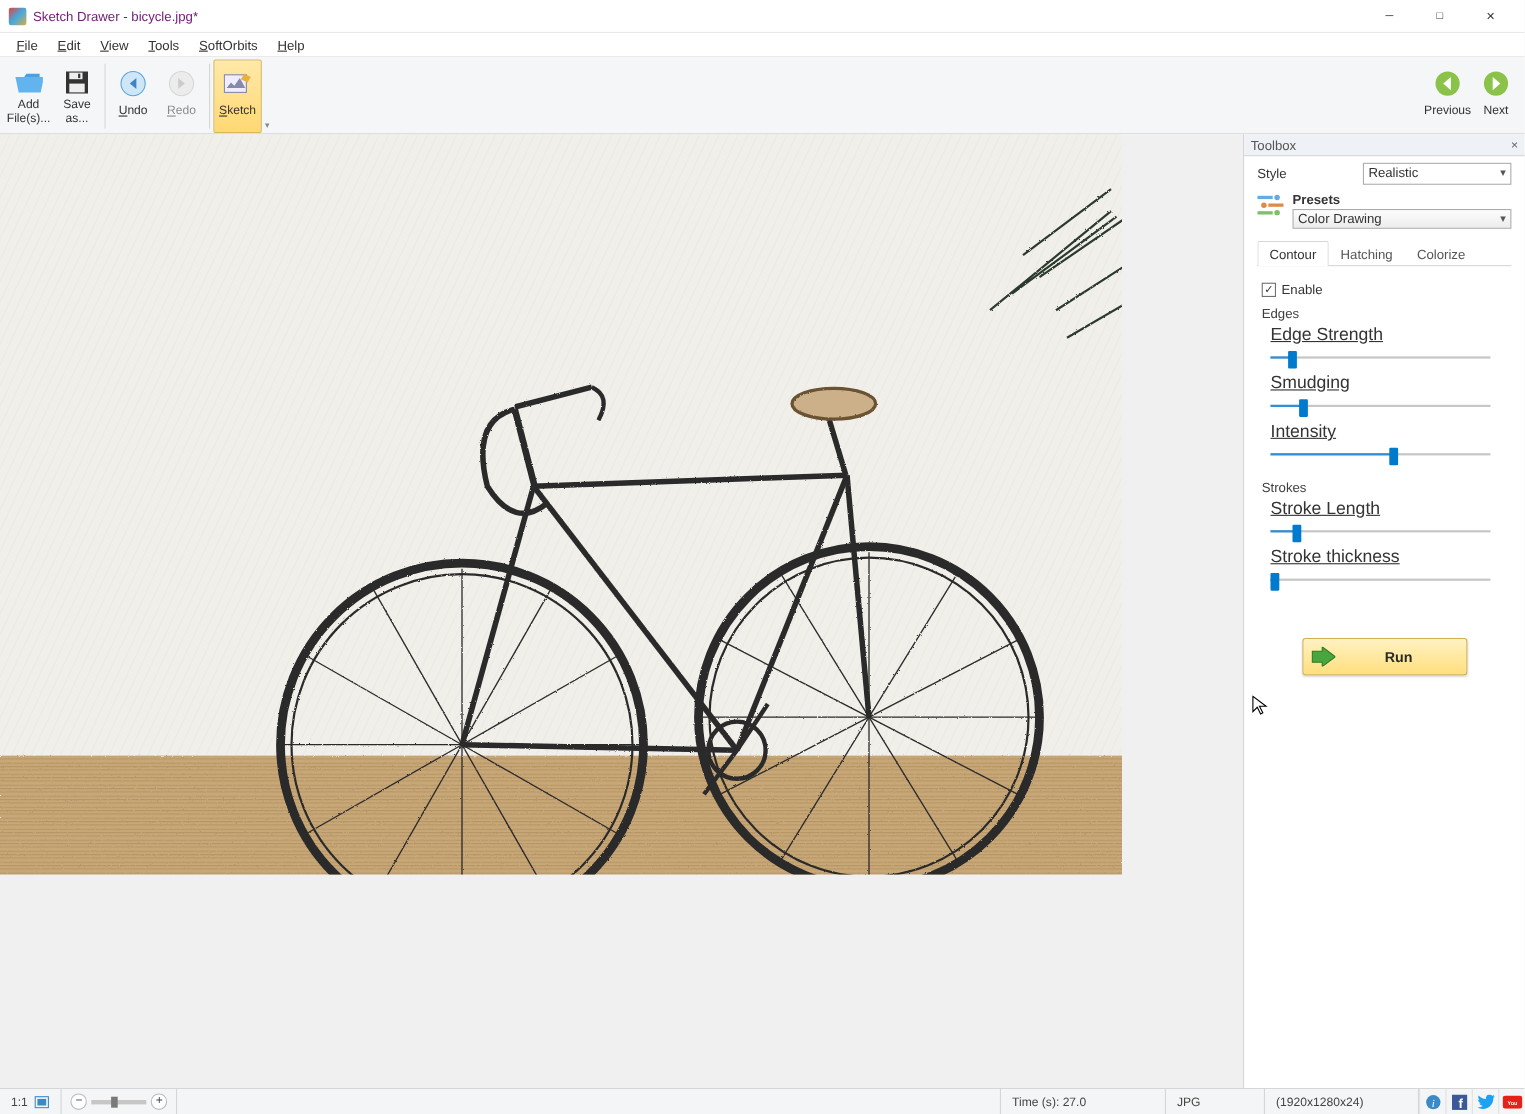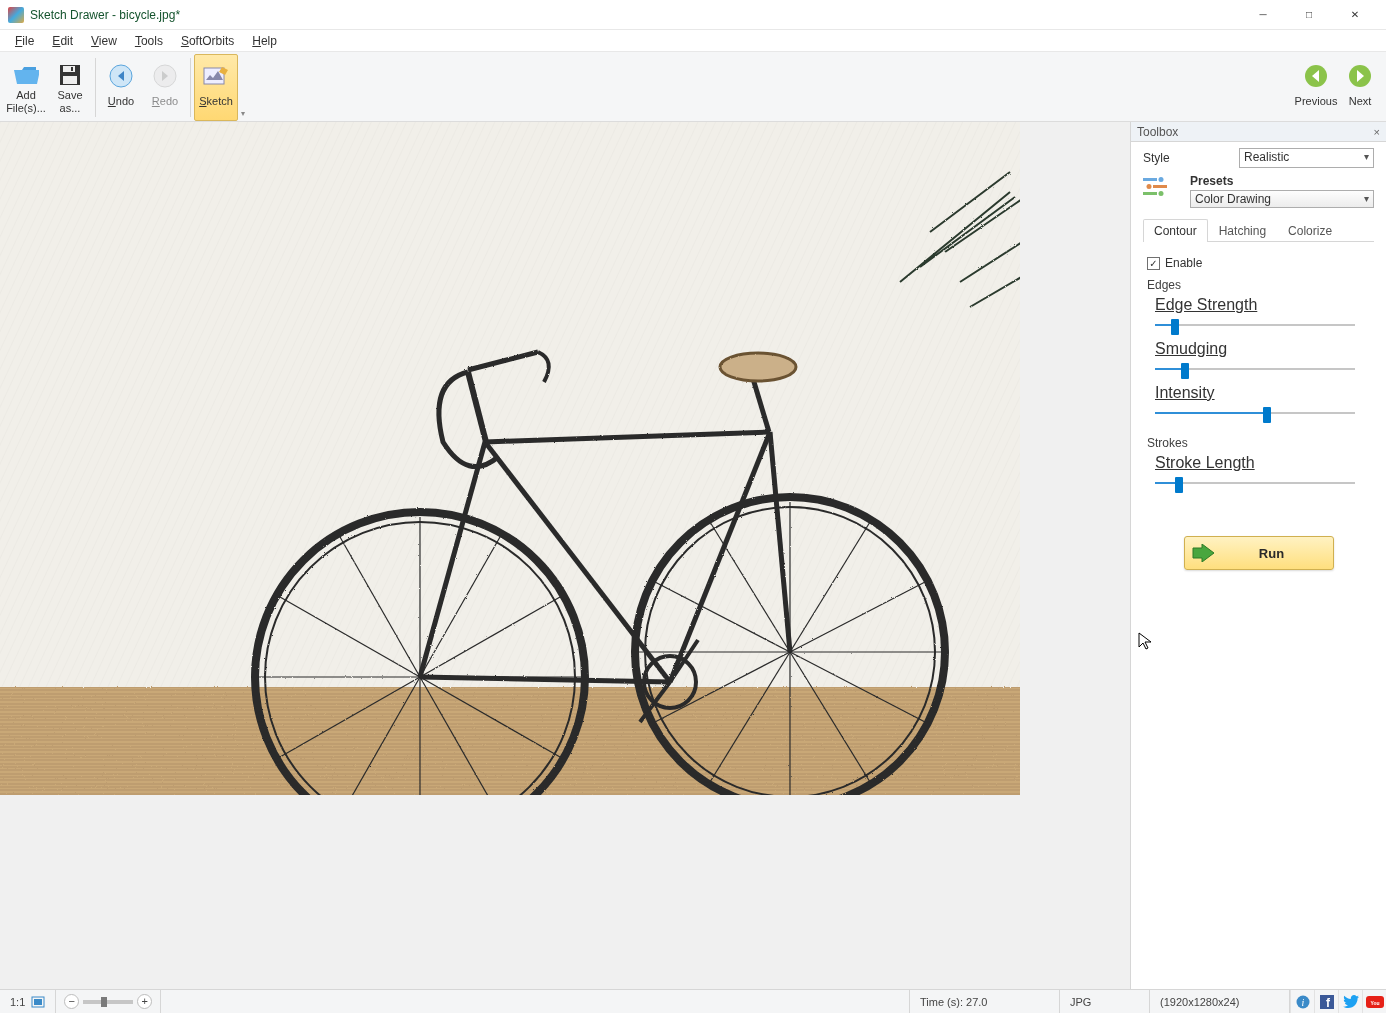--- a/index.html
+++ b/index.html
@@ -1,21 +1,21 @@
 <!DOCTYPE html>
 <html><head>
 <meta charset="utf-8">
 <style>
 * { box-sizing: border-box; margin: 0; padding: 0; }
 body { font-family: "Segoe UI", Tahoma, sans-serif; font-size: 12px; width: 1386px; height: 1013px; background: #fff; color: #333; overflow: hidden; }
 
 
 .titlebar { height: 30px; background: #fff; display: flex; align-items: center; padding: 0 8px; border-bottom: 1px solid #e8e8e8; }
 .titlebar .app-icon { width: 16px; height: 16px; margin-right: 6px; background: linear-gradient(135deg,#d44,#4ad,#da4); border-radius: 2px; }
-.titlebar .title { flex: 1; font-size: 12px; color: #14532d; }
+.titlebar .title { flex: 1; font-size: 12px; color: #701a75; }
 .titlebar .winctl { display: flex; }
 .titlebar .winctl div { width: 46px; height: 30px; display: flex; align-items: center; justify-content: center; font-family: "Segoe UI Symbol", sans-serif; font-size: 10px; }
 
 
 .menubar { height: 22px; background: #fff; display: flex; align-items: center; padding: 0 6px; border-bottom: 1px solid #e8e8e8; }
 .menubar .menuitem { padding: 2px 9px; font-size: 12px; }
 .menubar .menuitem u { text-decoration: underline; }
 
 
 .toolbar { height: 70px; background: #f5f6f7; display: flex; align-items: stretch; padding: 2px 4px 0; border-bottom: 1px solid #dcdcdc; }
@@ -40,21 +40,21 @@
 .toolbox-header { height: 20px; background: #eef2f6; border-bottom: 1px solid #d6d6d6; display: flex; align-items: center; padding: 0 6px; color: #555; }
 .toolbox-header .tbx-close { margin-left: auto; font-family: Arial; font-size: 11px; color: #666; }
 .toolbox-body { padding: 6px 12px; display: flex; flex-direction: column; gap: 6px; }
 .row { display: flex; align-items: center; gap: 6px; }
 .label { color: #333; font-size: 12px; }
 .select { flex: 1; height: 20px; border: 1px solid #adadad; background: #fff; font-size: 12px; padding: 1px 4px; position: relative; }
 .select::after { content: "▾"; position: absolute; right: 4px; top: 2px; font-size: 10px; color: #555; }
 .select.grad { background: linear-gradient(#fdfdfd,#ececec); }
 .preset-row { display: flex; align-items: flex-start; gap: 8px; }
 .preset-icon { width: 24px; height: 24px; display: flex; align-items: center; justify-content: center; }
-.preset-block { flex: 1; display: flex; flex-direction: column; gap: 2px; margin-left: 15px; }
+.preset-block { flex: 1; display: flex; flex-direction: column; gap: 2px; }
 .preset-title { font-weight: bold; font-size: 12px; }
 
 
 .tabs { display: flex; border-bottom: 1px solid #d6d6d6; margin-top: 4px; }
 .tab { padding: 4px 10px; border: 1px solid transparent; border-bottom: none; font-size: 12px; color: #555; position: relative; top: 1px; }
 .tab.active { border-color: #d6d6d6; background: #fff; color: #333; border-radius: 2px 2px 0 0; }
 
 .tabpane { padding: 8px 4px; display: flex; flex-direction: column; gap: 8px; }
 .checkbox { display: flex; align-items: center; gap: 5px; }
 .checkbox .box { width: 13px; height: 13px; border: 1px solid #707070; background: #fff; display: flex; align-items: center; justify-content: center; font-size: 10px; color: #333; }
@@ -325,20 +325,28 @@
         <div class="fieldset">
           <div class="fs-label">Strokes</div>
           <div class="param">
             <div class="p-label">Stroke Length</div>
             <div class="slider">
                 <div class="track"></div>
                 <div class="fill" style="width:24px"></div>
                 <div class="thumb" style="left:20px"></div>
               </div>
           </div>
+          <div class="param">
+            <div class="p-label">Stroke thickness</div>
+            <div class="slider">
+                <div class="track"></div>
+                <div class="fill" style="width:4px"></div>
+                <div class="thumb" style="left:0px"></div>
+              </div>
+          </div>
         </div>
 
         <div class="run-wrap">
           <div class="run-btn">
             <div class="run-icon">
               <svg width="22" height="18" viewBox="0 0 22 18">
                   <path d="M1 4h9V0l12 9-12 9v-4H1z" fill="#49a63e" stroke="#2f7a27"></path>
                 </svg>
             </div>
             <div class="run-label">Run</div>

